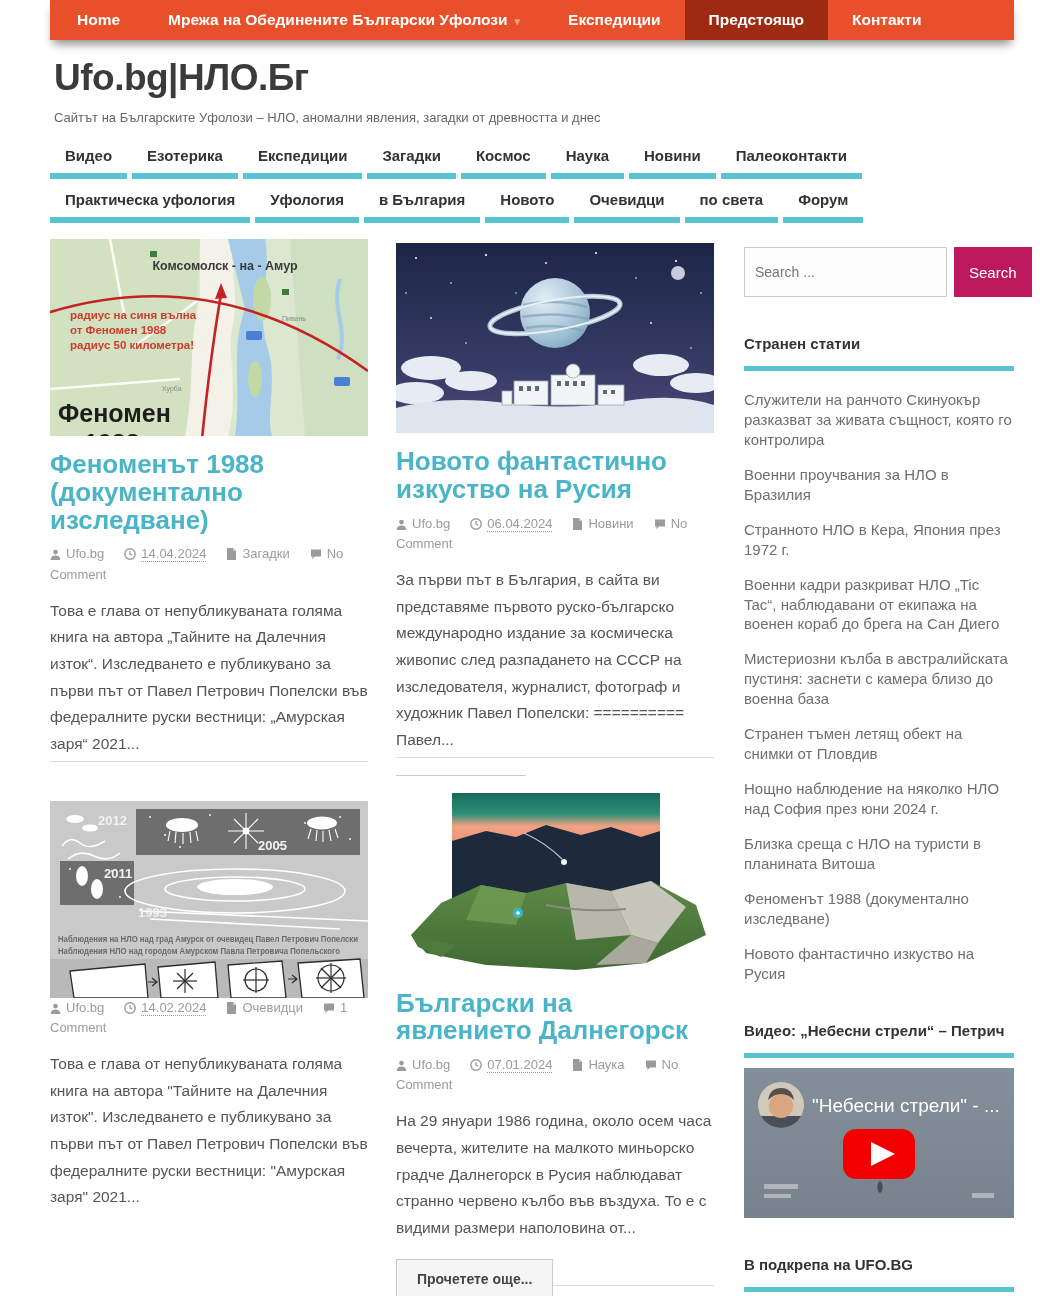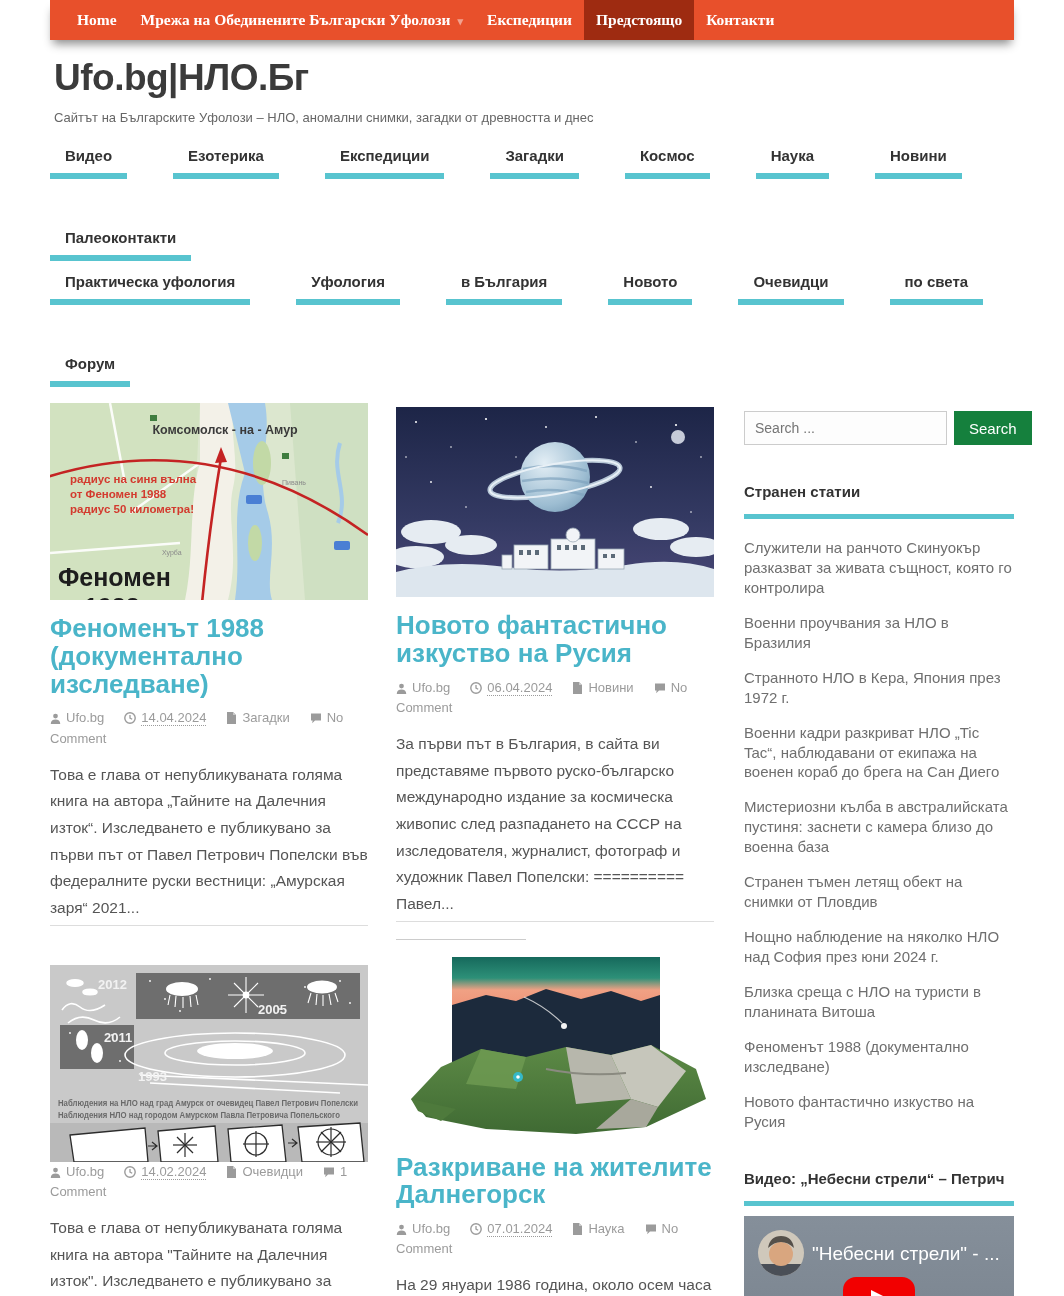--- a/index.html
+++ b/index.html
@@ -13,34 +13,34 @@
 
   
   .topnav {
     display: flex;
     background: #e8502b;
     box-shadow: 0 7px 9px -3px rgba(0,0,0,0.45);
     position: relative;
   }
   .topnav-item {
     color: #fff; font-size: 15.5px; font-weight: 600;
-    padding: 11px 12px; cursor: pointer; white-space: nowrap; font-family: Liberation Serif, serif;
+    padding: 11px 24px; cursor: pointer; white-space: nowrap;
   }
   .topnav-item.first { padding-left: 27px; }
   .topnav-item.active { background: #9e2b11; }
   .dd-arrow { color: #f2a28f; font-size: 11px; margin-left: 7px; }
 
   
   .header { padding: 17px 4px 0; }
   .site-title { font-size: 37px; font-weight: 800; color: #3b3b3b; letter-spacing: -0.5px; }
   .tagline { font-size: 13px; color: #666; margin-top: 11px; }
 
   
   .menu { margin-top: 13px; }
-  .menu-row { display: flex; flex-wrap: wrap; gap: 41px; }
+  .menu-row { display: flex; flex-wrap: wrap; }
   .menu-row + .menu-row { margin-top: 3px; }
   .menu-item {
     font-size: 15px; font-weight: 600; color: #333;
     padding: 9px 15px 9px; border-bottom: 6px solid #58c4cf;
     margin-right: 5px; cursor: pointer; white-space: nowrap;
   }
 
   
   .main { display: flex; margin-top: 16px; }
   .col { width: 318px; }
@@ -68,25 +68,25 @@
     padding: 11px 20px; margin-top: 17px; cursor: pointer;
     font-family: "Liberation Sans", sans-serif;
   }
   .read-row { display: flex; align-items: flex-end; }
   .read-row hr.sep { flex: 1; margin-bottom: 13px; }
 
   
   .search-row { display: flex; }
   .search-input {
     flex: 1; border: 1px solid #ccc; background: #fdfdfd;
-    font-size: 14px; color: #888; padding: 8px 10px;
+    font-size: 14px; color: #888; padding: 16px 10px;
     font-family: "Liberation Sans", sans-serif;
   }
   .search-btn {
-    background: #15803d; color: #fff; border: none;
+    background: #be185d; color: #fff; border: none;
     font-size: 15px; padding: 8px 15px; margin-left: 7px; cursor: pointer;
     font-family: "Liberation Sans", sans-serif;
   }
   .widget { margin-top: 38px; }
   .widget-title { font-size: 15px; font-weight: 700; color: #333; }
   .widget-bar { height: 5px; background: #58c4cf; margin-top: 14px; }
   .recent-list { margin-top: 19px; }
   .recent-item {
     font-size: 15px; color: #6f6f6f; line-height: 1.33;
     margin-bottom: 15px; cursor: pointer;
@@ -103,21 +103,21 @@
   <nav class="topnav">
     <div class="topnav-item first">Home</div>
     <div class="topnav-item"><span>Мрежа на Обединените Български Уфолози</span><span class="dd-arrow">▾</span></div>
     <div class="topnav-item">Експедиции</div>
     <div class="topnav-item active">Предстоящо</div>
     <div class="topnav-item">Контакти</div>
   </nav>
 
   <header class="header">
     <div class="site-title">Ufo.bg|НЛО.Бг</div>
-    <div class="tagline">Сайтът на Българските Уфолози – НЛО, аномални снимки, загадки от древността и днес</div>
+    <div class="tagline">Сайтът на Българските Уфолози – НЛО, аномални явления, загадки от древността и днес</div>
   </header>
 
   <nav class="menu">
     <div class="menu-row">
       <div class="menu-item">Видео</div>
       <div class="menu-item">Езотерика</div>
       <div class="menu-item">Експедиции</div>
       <div class="menu-item">Загадки</div>
       <div class="menu-item">Космос</div>
       <div class="menu-item">Наука</div>
@@ -400,21 +400,21 @@
           <path d="M15,150 L45,118 L85,100 L130,108 L170,98 L215,106 L255,96 L300,120 L310,150 L250,178 L180,185 L90,180 L30,168 Z" fill="url(#terrain)"></path>
           <path d="M85,100 L130,108 L120,140 L70,135 Z" fill="#6f9b52" opacity="0.8"></path>
           <path d="M170,98 L215,106 L235,150 L180,155 Z" fill="#b7b7ac"></path>
           <path d="M215,106 L255,96 L290,122 L262,158 L235,150 Z" fill="#c6c6bb"></path>
           <path d="M235,150 L262,158 L250,178 L200,180 Z" fill="#a8a89c"></path>
           <path d="M150,120 Q190,128 230,124" stroke="#8a8a80" stroke-width="2" fill="none"></path>
           <circle cx="122" cy="128" r="5" fill="#35b8c8"></circle>
           <circle cx="122" cy="128" r="1.8" fill="#ffffff"></circle>
           <path d="M15,150 L60,160 L45,172 L22,162 Z" fill="#4e7a3c"></path>
         </svg>
-        <h2 class="post-title">Разкриване на жителите Далнегорск</h2>
+        <h2 class="post-title">Български на явлението Далнегорск</h2>
         <div class="post-meta">
           <span class="m-item"><svg width="11" height="11" viewBox="0 0 12 12">
                 <circle cx="6" cy="3.4" r="2.6" fill="#9b9b9b"></circle>
                 <path d="M0.8,12 C0.8,8.6 3,7 6,7 C9,7 11.2,8.6 11.2,12 Z" fill="#9b9b9b"></path>
               </svg><span>Ufo.bg</span></span><span class="m-item"><svg width="12" height="12" viewBox="0 0 12 12">
                 <circle cx="6" cy="6" r="5.2" fill="none" stroke="#9b9b9b" stroke-width="1.4"></circle>
                 <path d="M6,3 L6,6 L8.2,7.2" stroke="#9b9b9b" stroke-width="1.3" fill="none"></path>
               </svg><span class="m-date">07.01.2024</span></span><span class="m-item"><svg width="11" height="12" viewBox="0 0 11 12">
                 <path d="M1,0 H7 L10,3 V12 H1 Z" fill="#9b9b9b"></path>
                 <path d="M7,0 L7,3 L10,3" fill="#c9c9c9"></path>

